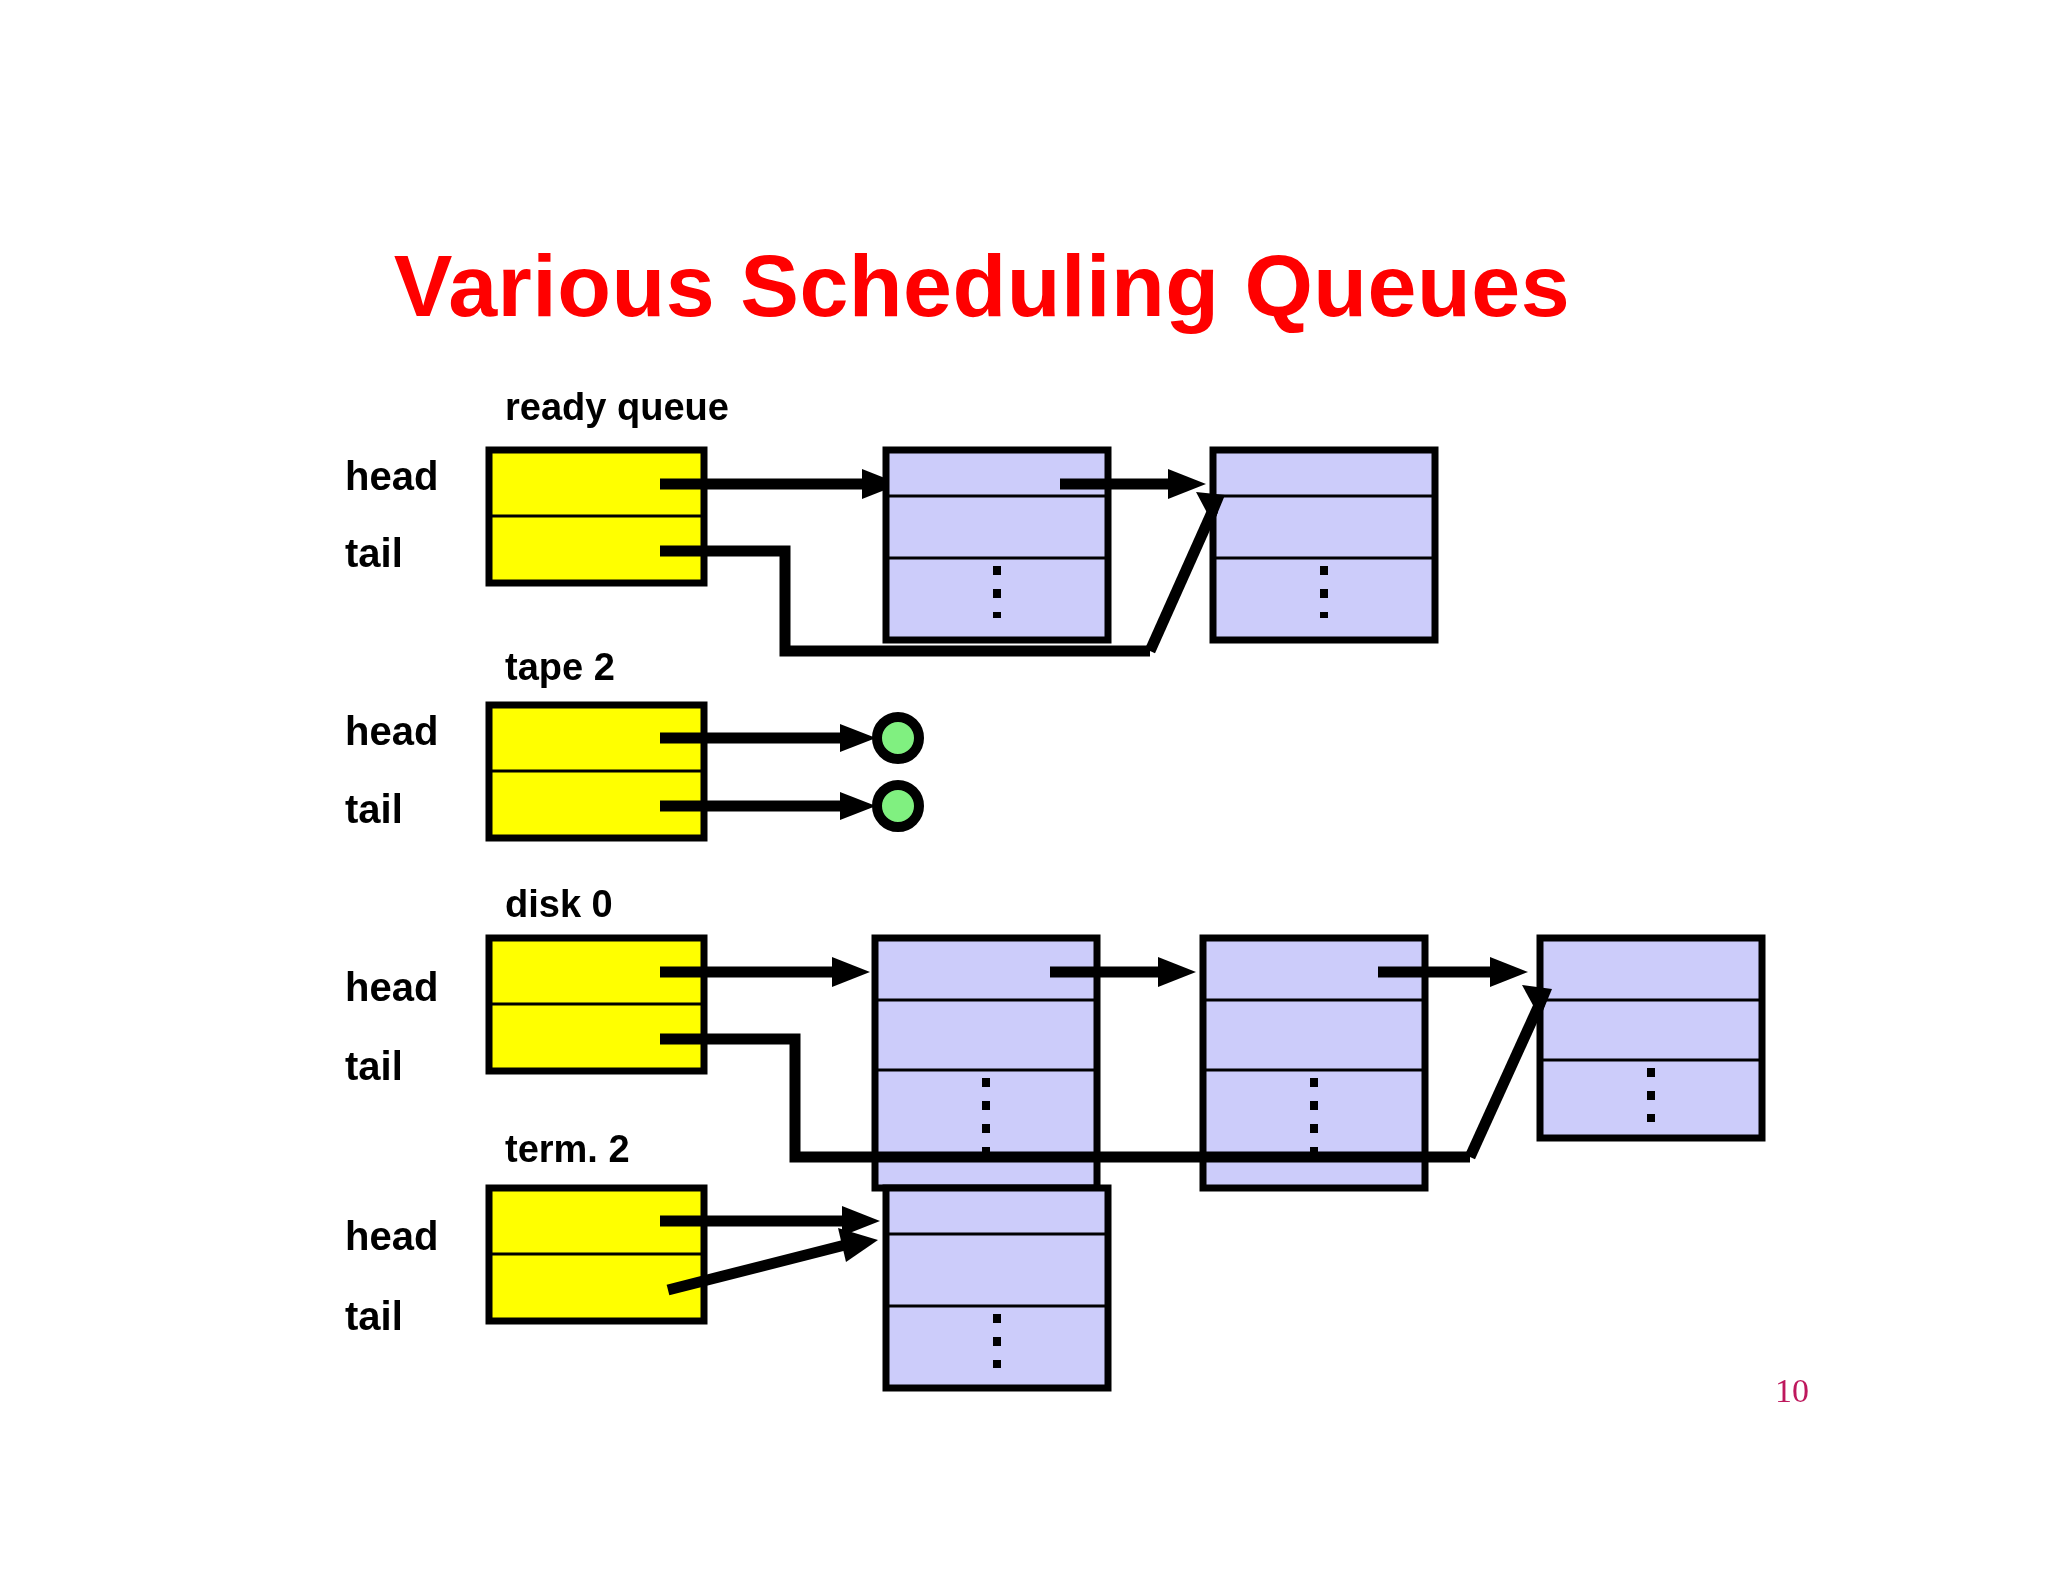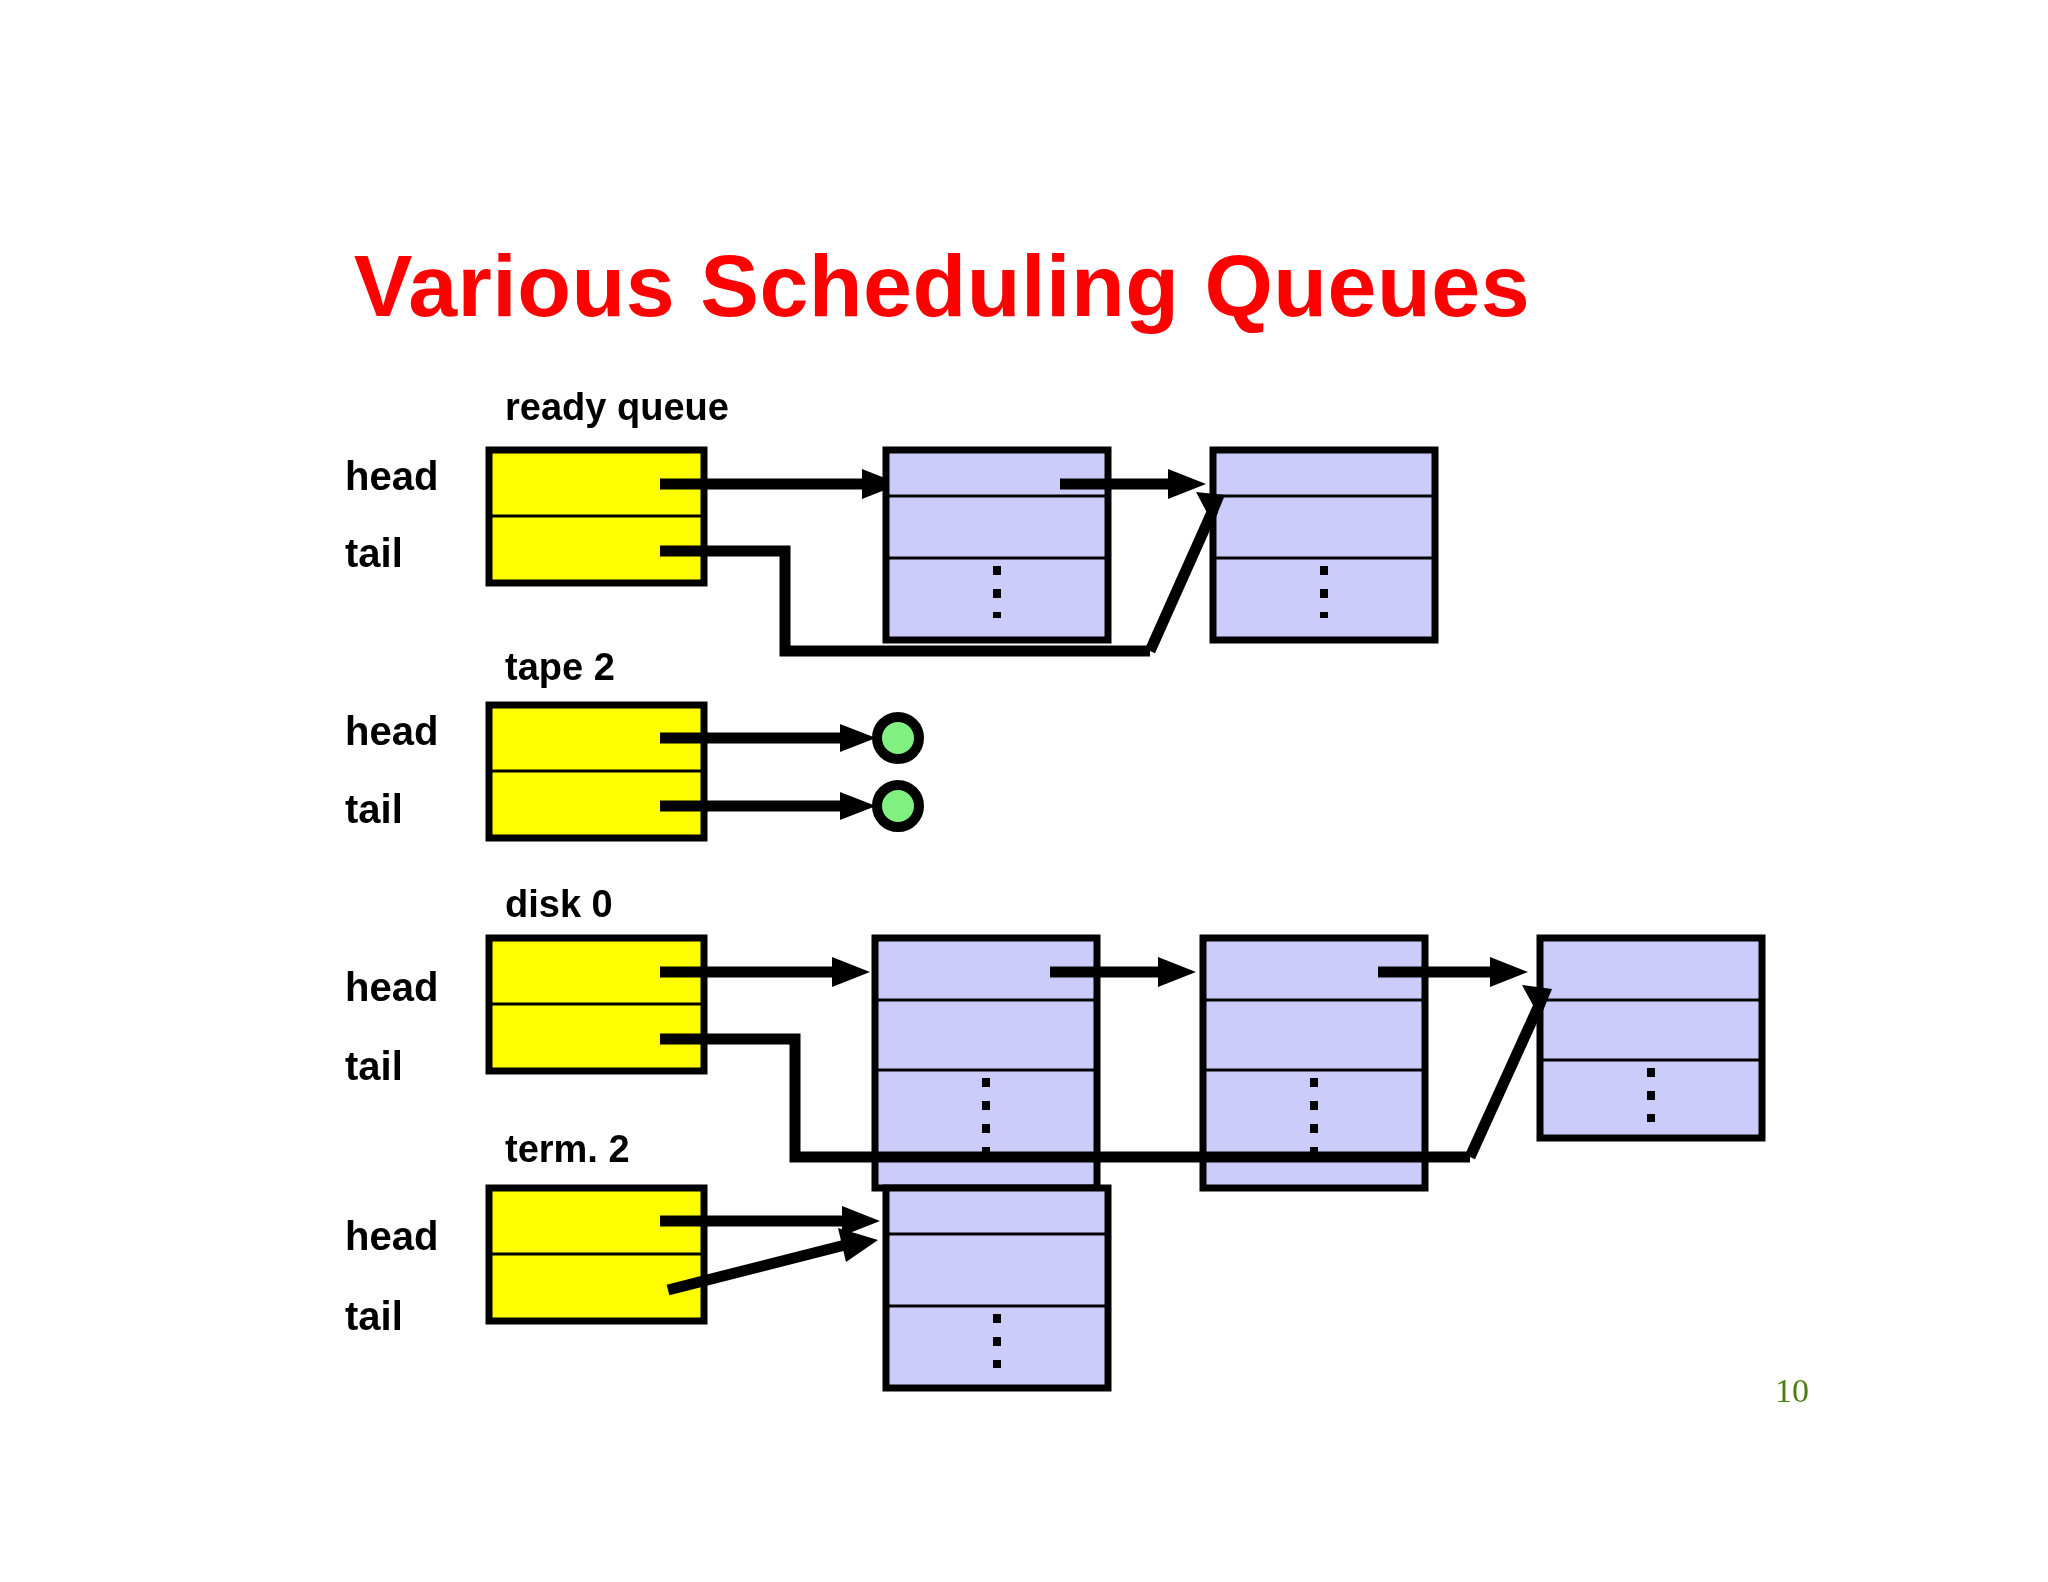--- a/index.html
+++ b/index.html
@@ -25,28 +25,29 @@
     top: 240px;
     width: 1884px;
     text-align: center;
     color: #FF0000;
     font-family: "Liberation Sans", sans-serif;
     font-weight: bold;
     font-size: 88px;
     line-height: 1.05;
     letter-spacing: 0.5px;
     white-space: nowrap;
+    padding-left: 40px;
   }
   .page-number {
     position: absolute;
     left: 1775px;
     top: 1372px;
     font-family: "Liberation Serif", serif;
     font-size: 34px;
-    color: #4d7c0f;
+    color: #be185d;
   }
   svg#diagram {
     position: absolute;
     left: 0;
     top: 0;
     width: 2048px;
     height: 1582px;
   }
   .qlabel {
     font-family: "Liberation Sans", sans-serif;

